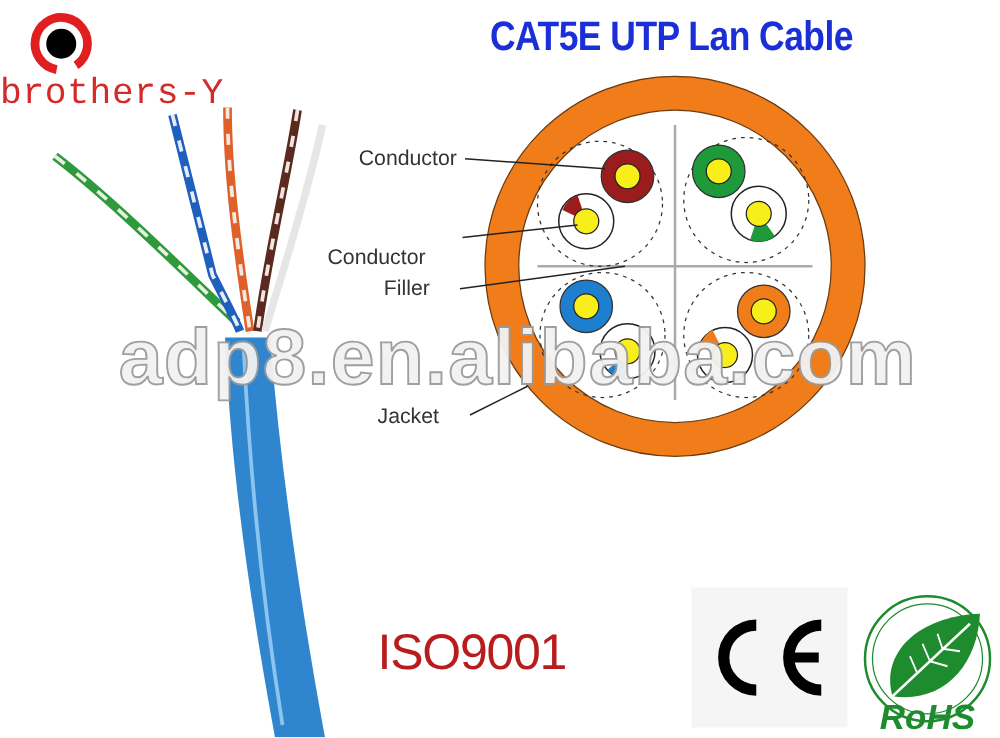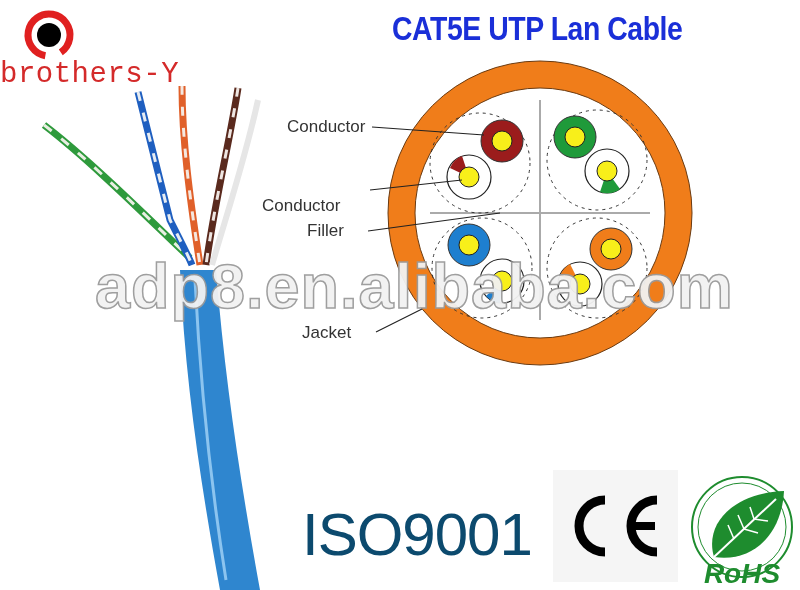--- a/index.html
+++ b/index.html
@@ -15,21 +15,21 @@
   #cable-photo { left:30px; top:80px; width:260px; height:510px; }
   #diagram { left:240px; top:60px; width:460px; height:320px; }
   .label { font-size:17px; color:#333333; font-family:"Liberation Sans", sans-serif; }
   #lbl-insulation { left:287px; top:117px; }
   #lbl-conductor { left:262px; top:180px;margin-top:16px; }
   #lbl-filler { left:307px; top:221px;text-align:right; }
   #lbl-jacket { left:302px; top:323px; }
   #watermark { left:95px; top:250px; font-size:63px; font-weight:bold; letter-spacing:1px;
                color:#f2f2f2; -webkit-text-stroke:1.5px #9a9a9a;
                font-family:"Liberation Sans", sans-serif; white-space:nowrap; opacity:0.95; }
-  #iso { left:302px; top:500px; font-size:60px; color:#0c4a6e; font-family:"Liberation Sans", sans-serif;
+  #iso { left:302px; top:500px; font-size:40px; color:#b91c1c; font-family:"Liberation Sans", sans-serif;
          letter-spacing:-1px; }
   #ce-box { left:553px; top:470px; width:125px; height:112px; background:#f5f5f5; }
   #ce-mark { left:565px; top:494px; width:100px; height:64px; }
   #rohs { left:684px; top:473px; width:116px; height:116px; }
 </style>
 </head>
 <body>
 
 <svg id="logo-mark" class="abs" viewBox="0 0 54 54">
   <circle cx="27" cy="26" r="21" fill="none" stroke="#e02020" stroke-width="7" stroke-dasharray="115 20" transform="rotate(100 27 26)"></circle>

